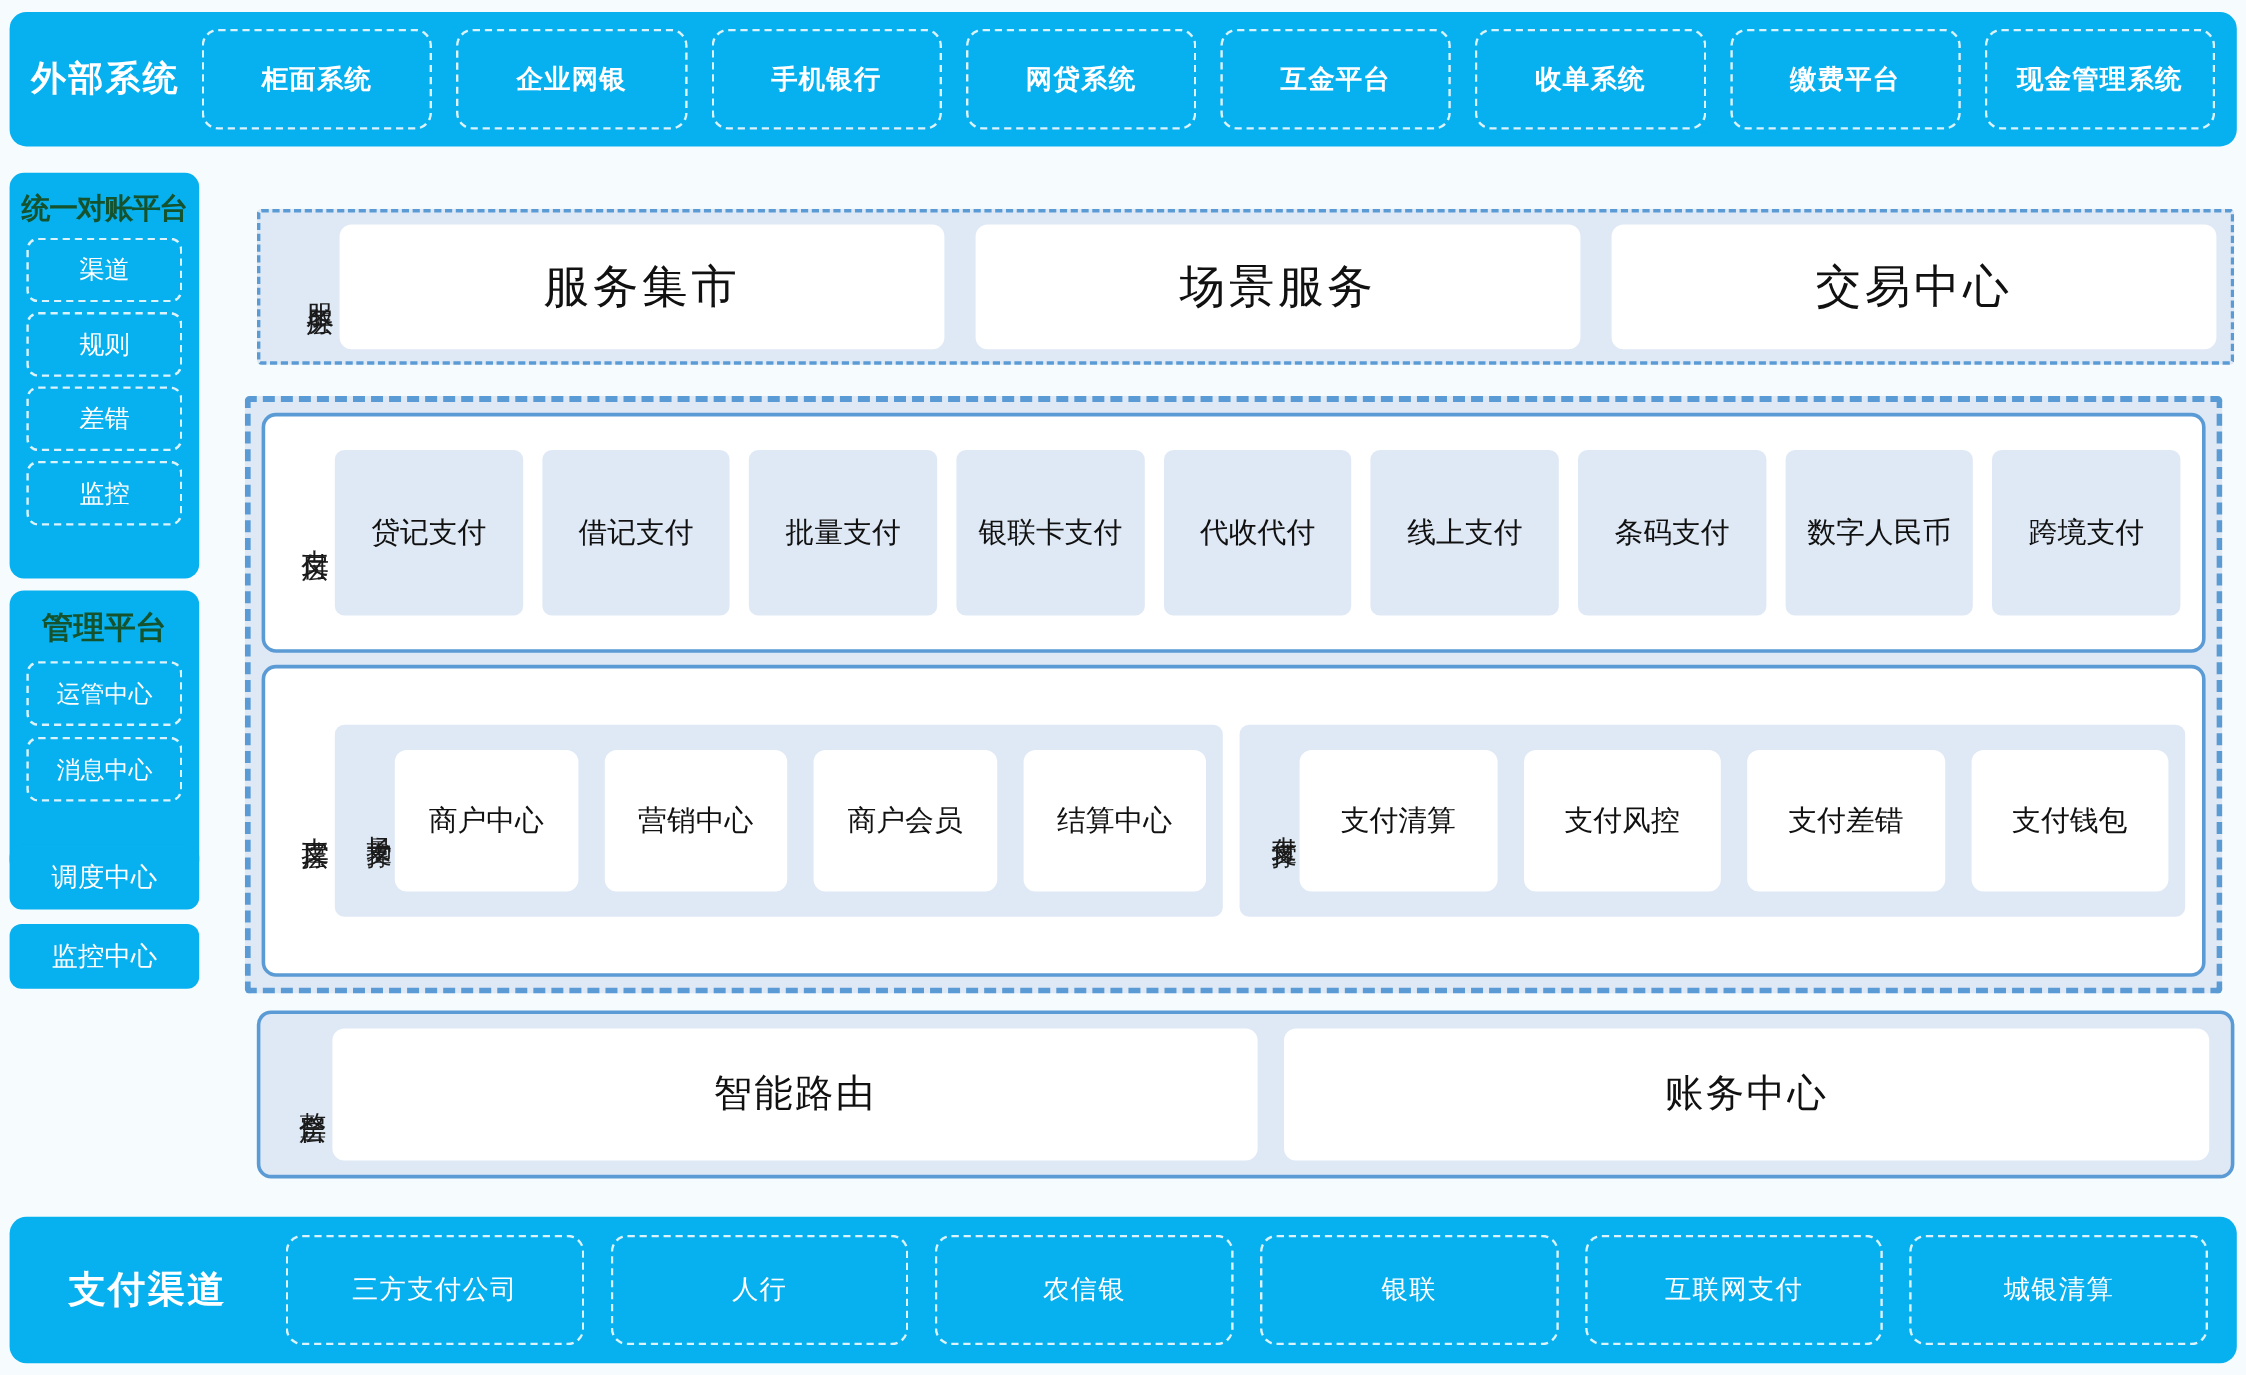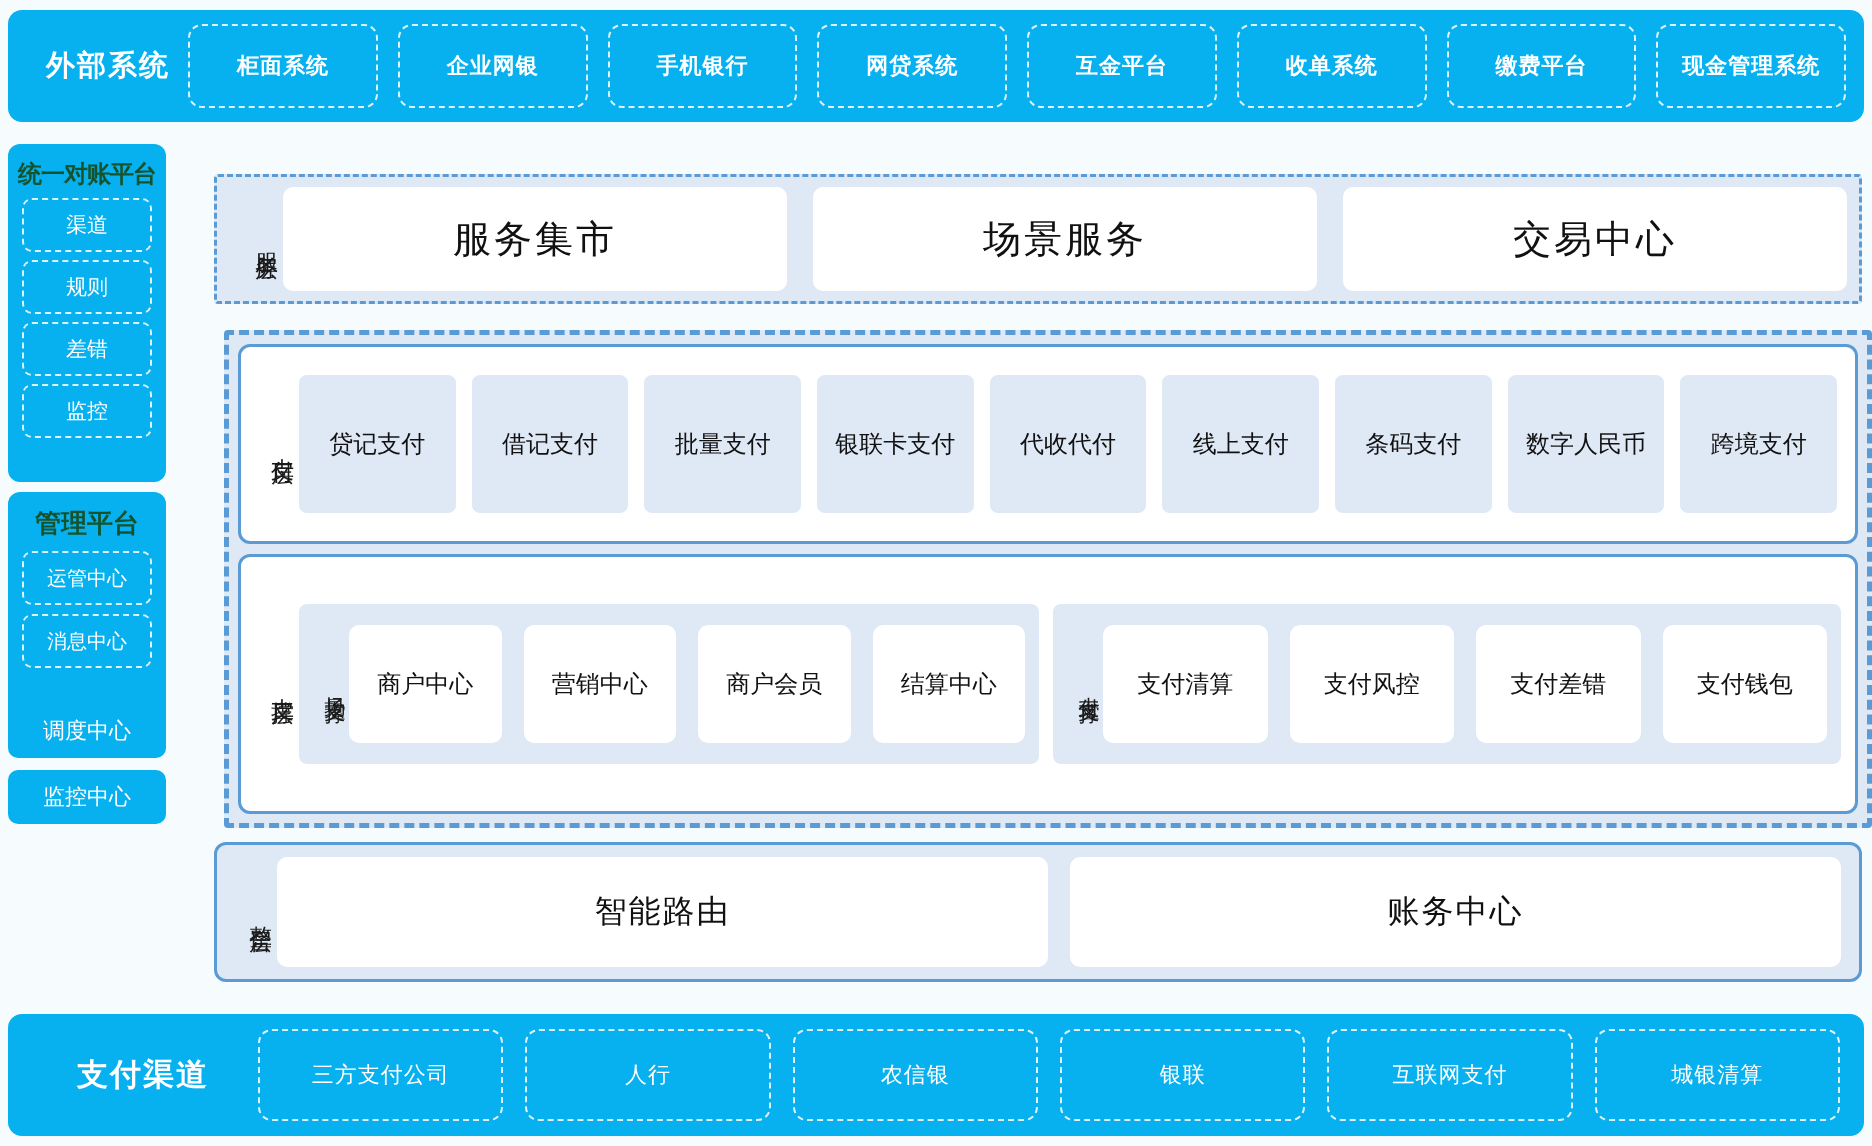--- a/index.html
+++ b/index.html
@@ -19,21 +19,20 @@
     border-radius:14px;
     display:flex;align-items:center;
     box-sizing:border-box;
   }
   .band-title{
     color:#fff;font-size:28px;font-weight:bold;
     letter-spacing:2px;
     text-align:center;
     flex:0 0 auto;
     white-space:nowrap;
-    margin-left:20px;
   }
   .band-items{
     flex:1 1 auto;display:flex;align-items:stretch;
     gap:16px;box-sizing:border-box;
   }
   .band-chip{
     flex:1 1 0;
     border:2px dashed rgba(255,255,255,.85);
     border-radius:14px;
     display:flex;align-items:center;justify-content:center;
@@ -116,21 +115,21 @@
   .service-items{flex:1 1 auto;display:flex;gap:26px;height:100%;}
   .service-box{
     flex:1 1 0;background:#fff;border-radius:10px;
     display:flex;align-items:center;justify-content:center;
     font-size:38px;color:#111;letter-spacing:3px;
     white-space:nowrap;
   }
 
   
   #core-container{
-    position:absolute;left:224px;top:330px;width:1648px;height:498px;
+    position:absolute;left:204px;top:330px;width:1648px;height:498px;
     background:#dfe9f5;
     border:5px dashed #5b9bd5;
     border-radius:4px;
     box-sizing:border-box;
     padding:9px;
     display:flex;flex-direction:column;gap:10px;
   }
 
   
   #pay-layer{

